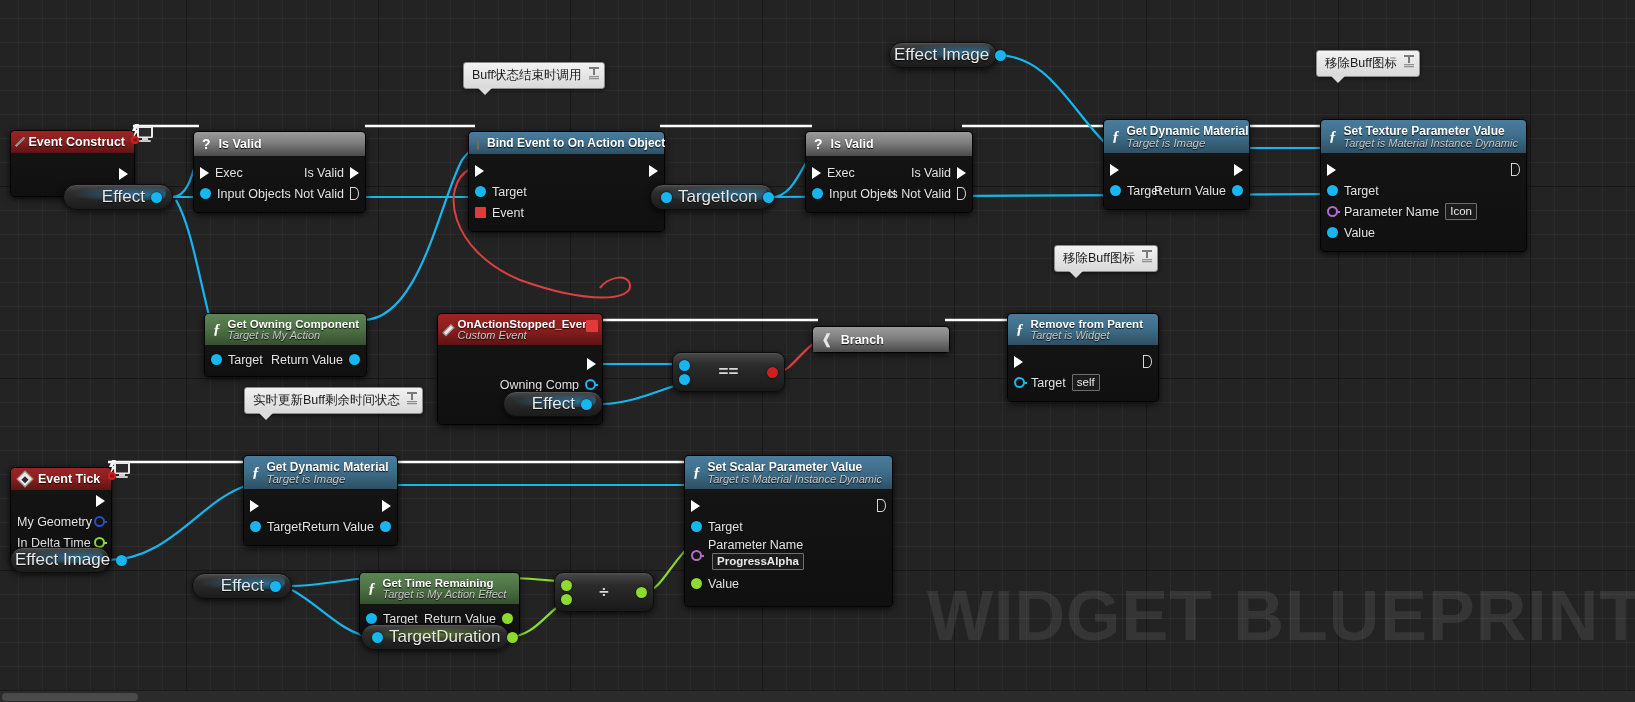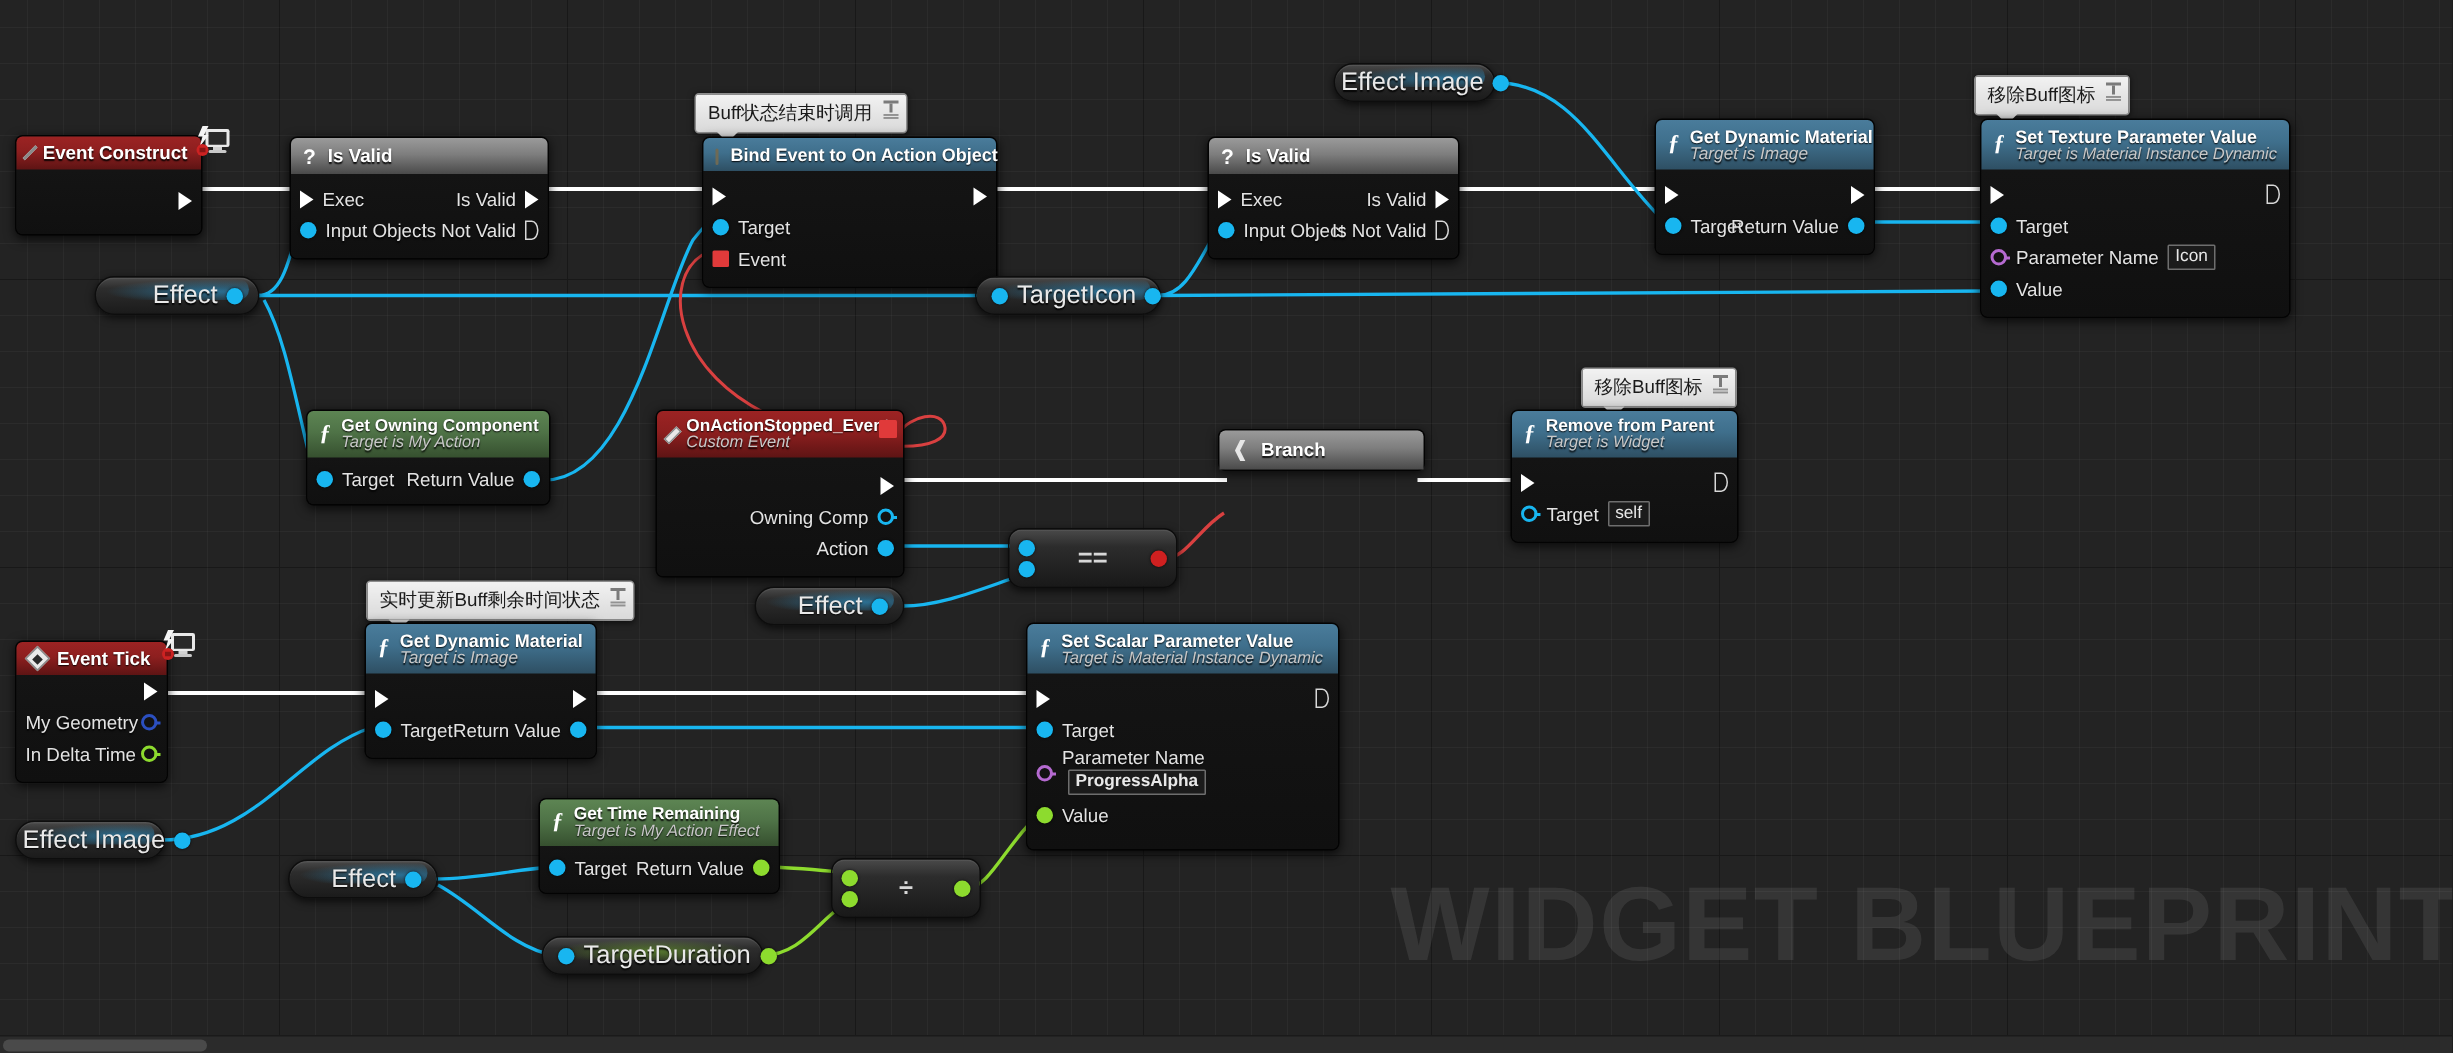--- a/index.html
+++ b/index.html
@@ -39,20 +39,21 @@
   
   .node {
     position: absolute;
     border-radius: 5px;
     background: #141414;
     box-shadow: 0 2px 7px rgba(0,0,0,0.75);
     border: 1px solid rgba(0,0,0,0.85);
     color: #e8e8e8;
     font-size: 12.5px;
     overflow: visible;
+    margin-top: 40px;
   }
   .node-head {
     border-radius: 4px 4px 0 0;
     padding: 4px 9px 4px 8px;
     position: relative;
     min-height: 21px;
   }
   .node-head .title {
     font-weight: bold;
     font-size: 12.5px;

